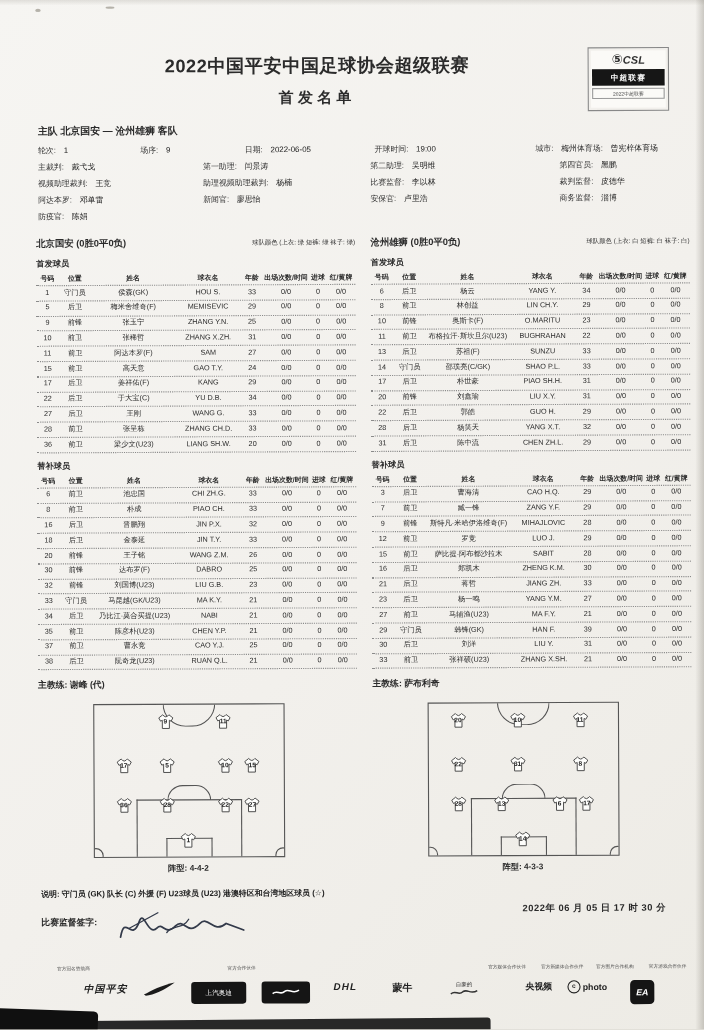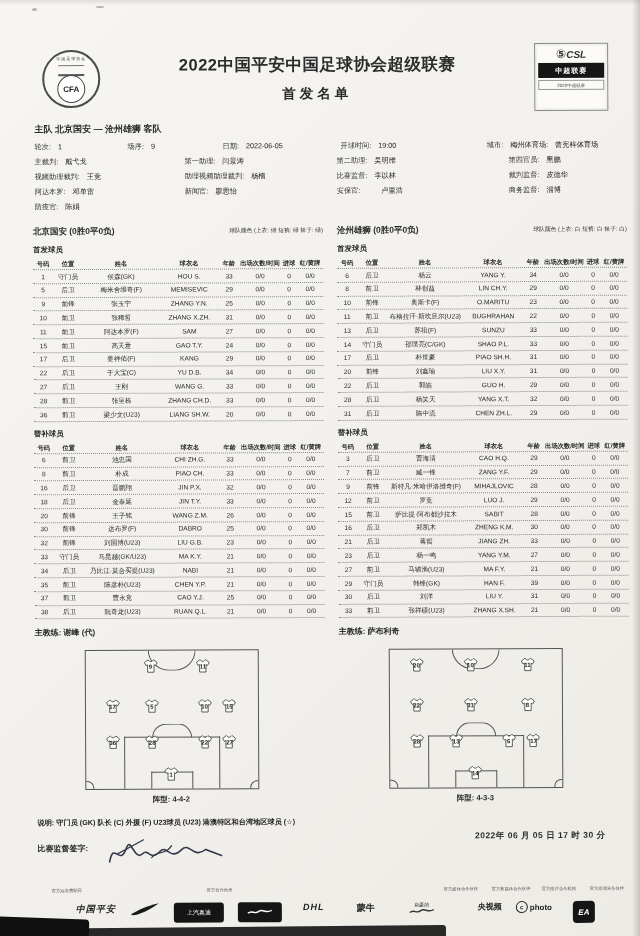--- a/index.html
+++ b/index.html
@@ -10,21 +10,21 @@
 
   
   .hdr{display:flex;align-items:center;padding:44px 30px 0 44px;}
   .cfa{width:54px;height:54px;border:2px solid #4a4a4a;border-radius:50%;position:relative;flex:none;background:#f9f8f5;}
   .cfa .arc{position:absolute;top:4px;left:0;right:0;text-align:center;font-size:4px;color:#444;letter-spacing:1px;}
   .cfa .bld{position:absolute;top:13px;left:14px;right:14px;height:8px;border-bottom:2px solid #555;border-top:1px solid #777;}
   .cfa .ball{position:absolute;bottom:3px;left:50%;transform:translateX(-50%);width:26px;height:26px;border:1.5px solid #444;border-radius:50%;background:#fff;display:flex;align-items:center;justify-content:center;font-weight:bold;font-size:8px;color:#222;}
   .titles{flex:1;text-align:center;padding:0 6px;}
   .t1{font-size:16.5px;font-weight:bold;letter-spacing:.5px;}
   .t2{font-size:13.5px;font-weight:bold;margin-top:9px;letter-spacing:4px;}
-  .csl{width:66px;flex:none;border:1px solid #888;background:#fbfaf7;padding:3px 3px 20px;text-align:center;box-shadow:0 0 0 2px #f2f0ec inset;}
+  .csl{width:66px;flex:none;border:1px solid #888;background:#fbfaf7;padding:3px 3px 10px;text-align:center;box-shadow:0 0 0 2px #f2f0ec inset;}
   .csl .swirl{font-size:10px;font-style:italic;font-weight:bold;color:#333;}
   .csl .swirl .s{font-size:12px;}
   .csl .band{background:#161616;color:#fff;font-size:7px;font-weight:bold;padding:2.5px 0;margin-top:2px;letter-spacing:1px;}
   .csl .yr{border:1px solid #999;margin-top:2px;font-size:4.5px;padding:1.5px 0;color:#444;}
 
   
   .info{padding:10px 28px 0 36px;}
   .teams-line{font-weight:bold;font-size:9px;margin-bottom:6px;}
   .info-row{display:flex;font-size:7.2px;margin-bottom:5px;color:#222;}
   .pair{display:flex;flex:none;}
@@ -78,25 +78,20 @@
   .edge-t{position:absolute;top:0;left:0;width:100%;height:5px;background:linear-gradient(to bottom,rgba(120,115,105,.18),rgba(120,115,105,0));}
   .spk{position:absolute;background:#9a958c;border-radius:50%;opacity:.7;}
 </style>
 </head>
 <body>
 
 <div class="page">
   <div class="doc">
 
     <div class="hdr">
-      <div class="cfa">
-        <div class="arc">中国足球协会</div>
-        <div class="bld"></div>
-        <div class="ball">CFA</div>
-      </div>
       <div class="titles">
         <div class="t1">2022中国平安中国足球协会超级联赛</div>
         <div class="t2">首发名单</div>
       </div>
       <div class="csl">
         <div class="swirl"><span class="s">⑤</span><span>CSL</span></div>
         <div class="band">中超联赛</div>
         <div class="yr">2022中超联赛</div>
       </div>
     </div>
@@ -168,21 +163,21 @@
           </div>
           <div class="info-row">
             <span class="pair" style="width: 150px;">
               <span class="l">阿达本罗:</span>
               <span class="v">邓单雷</span>
             </span>
             <span class="pair" style="width: 152px;">
               <span class="l">新闻官:</span>
               <span class="v">廖思怡</span>
             </span>
-            <span class="pair" style="width: 172px; gap: 14px;">
+            <span class="pair" style="width: 172px;">
               <span class="l">安保官:</span>
               <span class="v">卢里浩</span>
             </span>
             <span class="pair" style="width: 120px;">
               <span class="l">商务监督:</span>
               <span class="v">淄博</span>
             </span>
           </div>
           <div class="info-row">
             <span class="pair" style="width: 150px;">

